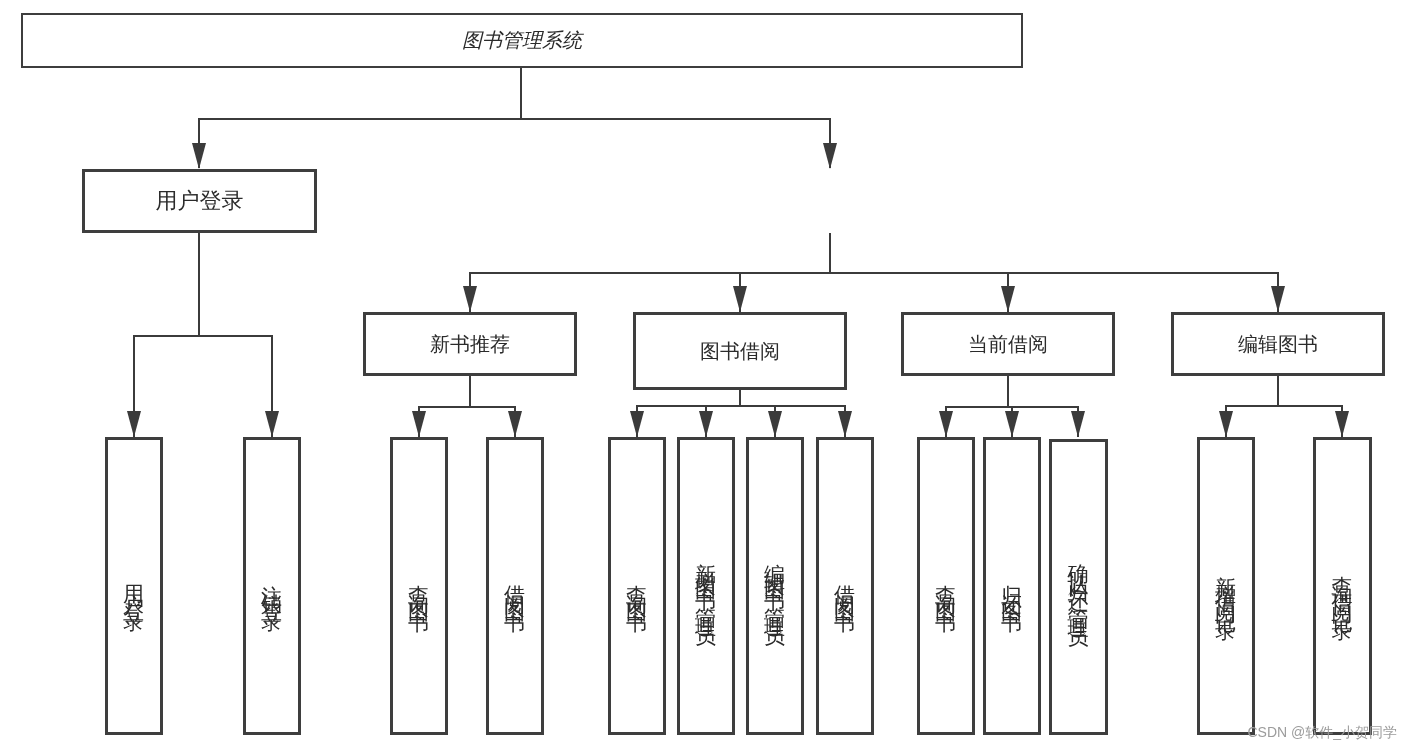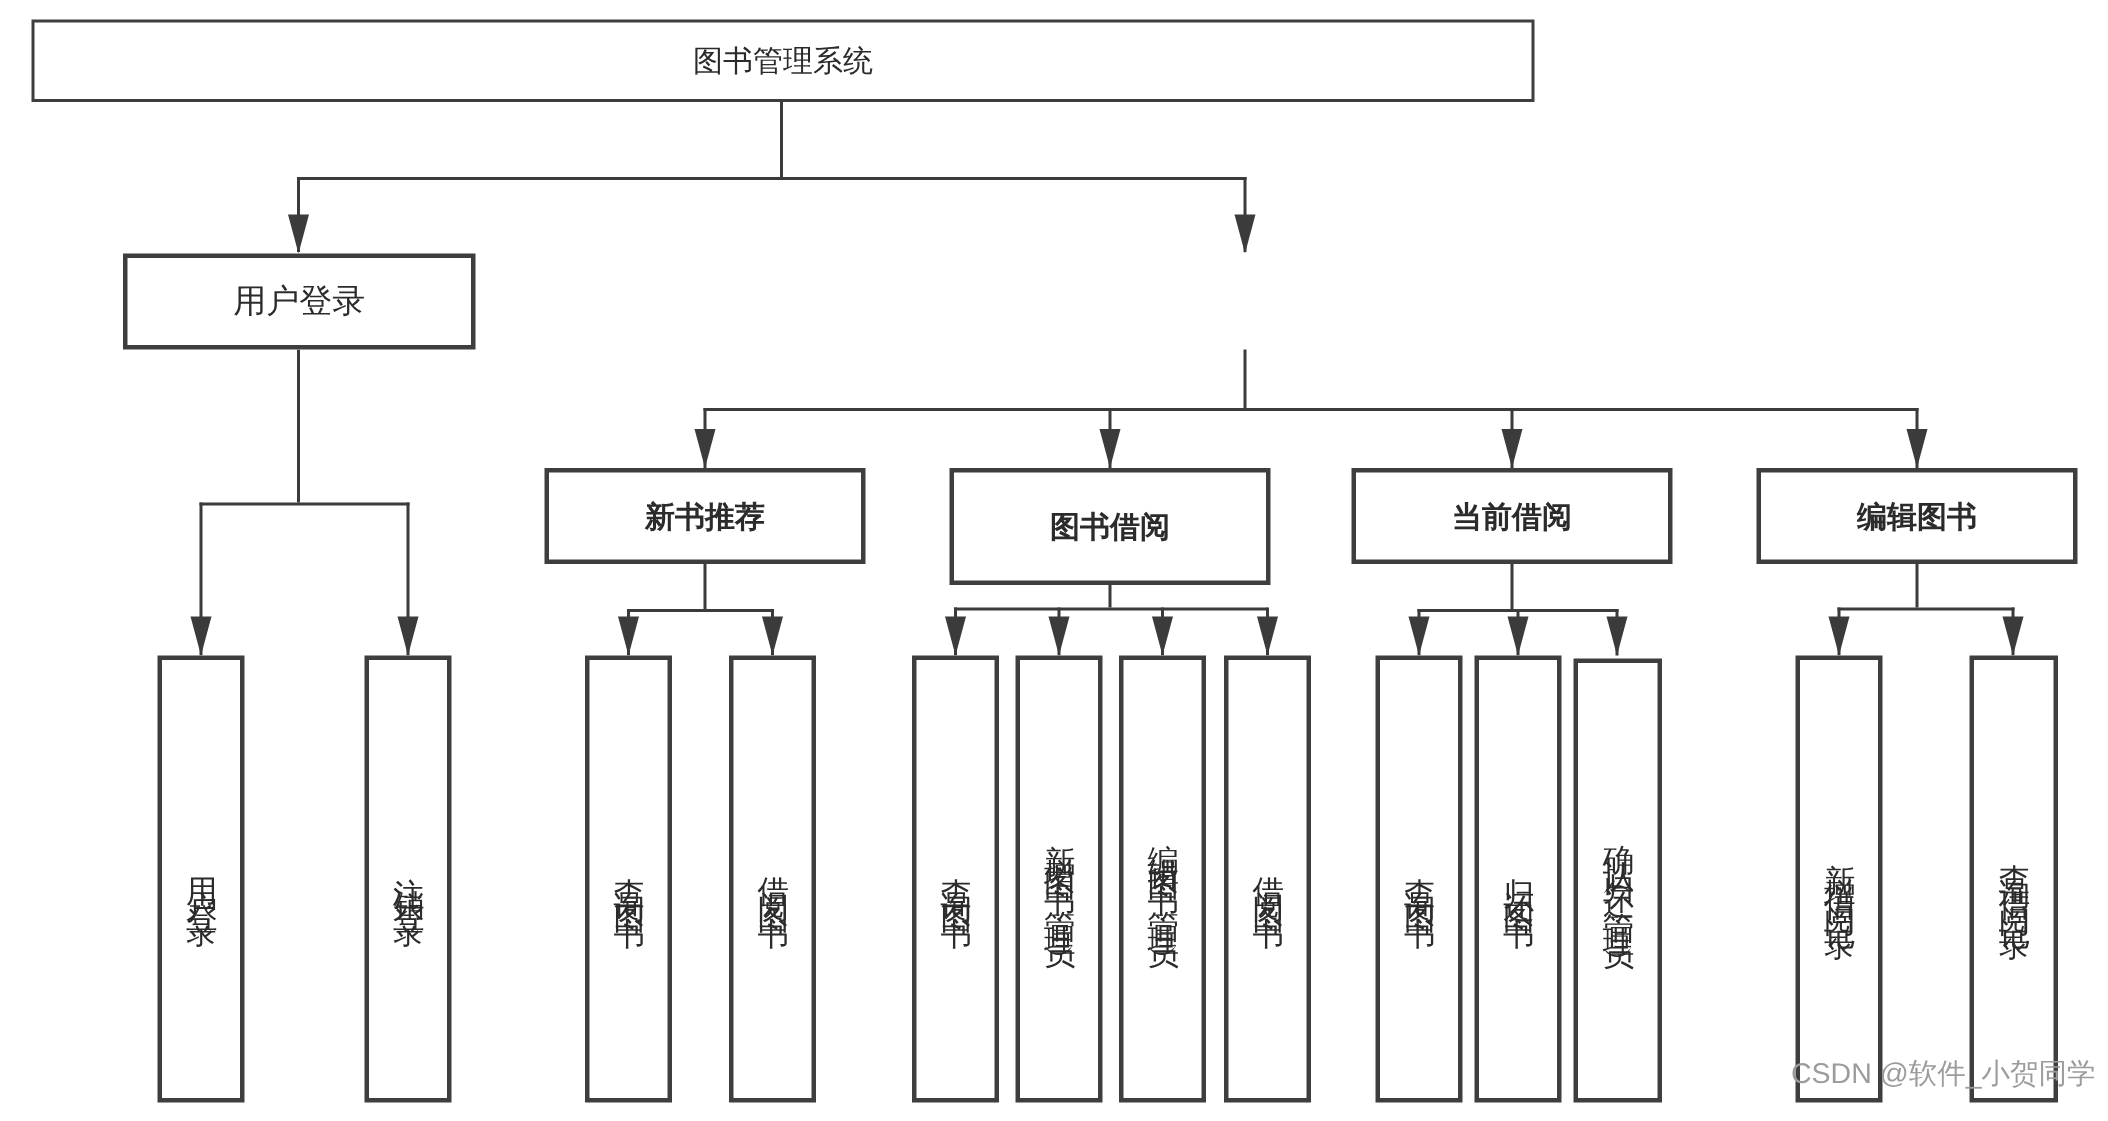--- a/index.html
+++ b/index.html
@@ -19,45 +19,45 @@
     overflow:hidden;
   }
   .box{
     position:absolute;
     box-sizing:border-box;
     background:var(--background);
     border:3px solid var(--border);
     display:flex;align-items:center;justify-content:center;
     z-index:2;
   }
-  .box.root{border-width:2px;}
+  .box.root{border-width:2px;font-style:italic;}
   .lbl{white-space:nowrap;color:var(--text);}
   .lbl.root-size{font-size:20px;}
   .lbl.l2-size{font-size:22px;}
-  .lbl.l3-size{font-size:20px;font-weight:bold;}
+  .lbl.l3-size{font-size:20px;}
   .vlbl{
     writing-mode:vertical-lr;
     text-orientation:upright;
     font-size:21px;
     letter-spacing:9px;
     line-height:1;
     color:var(--text);
   }
   .vline{position:absolute;width:2px;background:var(--line);z-index:1;}
   .hline{position:absolute;height:2px;background:var(--line);z-index:1;}
   .arr{
     position:absolute;width:0;height:0;z-index:1;
     border-left:7px solid transparent;
     border-right:7px solid transparent;
     border-top:26px solid var(--line);
   }
   .watermark{
     position:absolute;
-    right:8px;bottom:18px;
-    font-size:19px;
+    right:8px;bottom:5px;
+    font-size:14px;
     color:var(--watermark);
     z-index:5;
     white-space:nowrap;
   }
 </style>
 </head>
 <body>
 
 <div class="stage">
 

